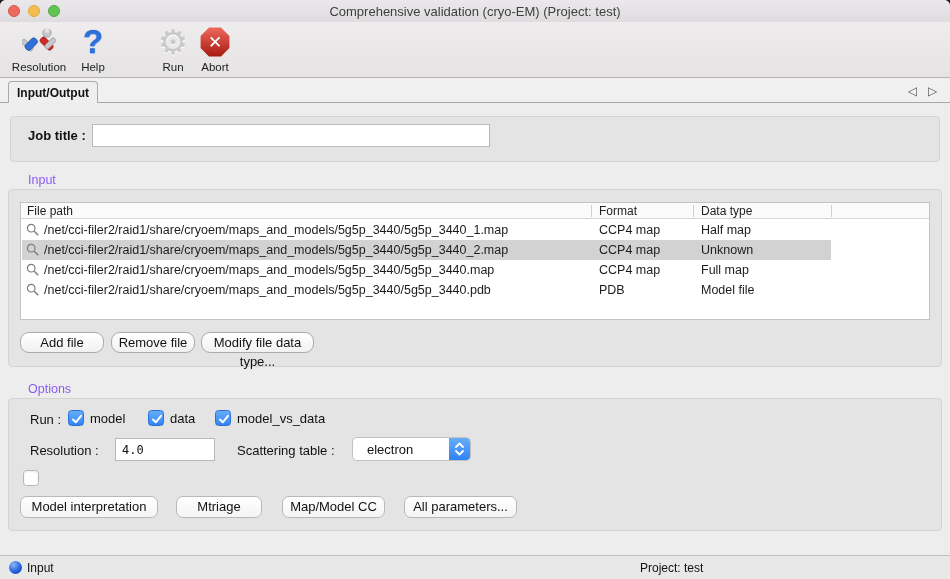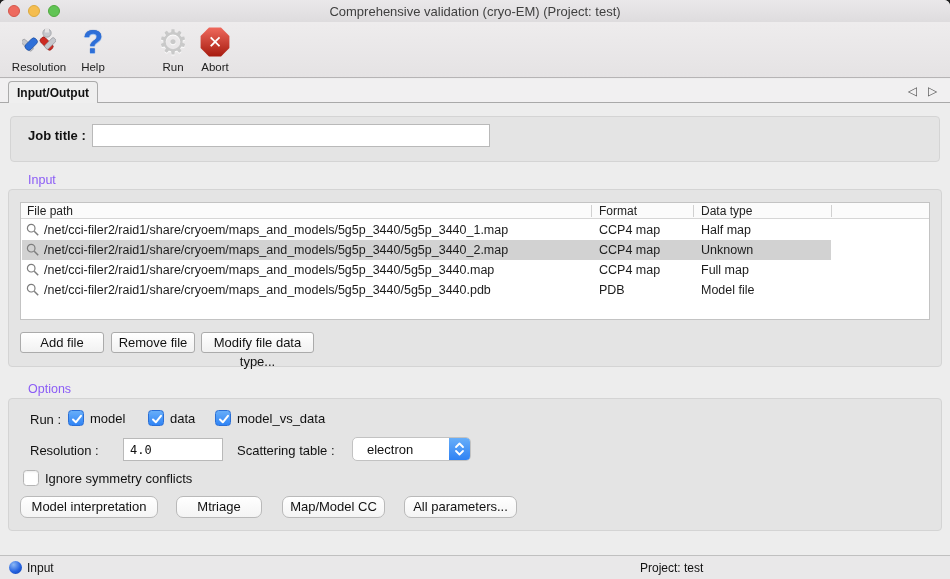--- a/index.html
+++ b/index.html
@@ -57,21 +57,21 @@
   .colsep{position:absolute;top:2px;height:12px;width:1px;background:#d0d0d0;}
   .trow{position:absolute;left:0;width:908px;height:20px;font-size:12.5px;}
   .trow .cell{position:absolute;top:0;line-height:20px;white-space:nowrap;}
   .trow.selected .hl{position:absolute;left:1px;top:0;width:809px;height:20px;background:#d2d2d2;}
   .mag{position:absolute;left:5px;top:3px;}
   .cell.path{left:23px;}
   .cell.fmt{left:578px;}
   .cell.dtype{left:680px;}
   
   .sq-btn{position:absolute;height:21px;background:linear-gradient(#ffffff,#f1f1f1);
-    border:1px solid #ababab;border-radius:3px;font-size:13px;color:#111;
+    border:1px solid #ababab;border-radius:9px;font-size:13px;color:#111;
     text-align:center;line-height:19px;padding:0;font-family:inherit;}
   .mac-btn{position:absolute;height:22px;background:linear-gradient(#ffffff,#f4f4f4);
     border:1px solid #b9b9b9;border-radius:7px;font-size:13px;color:#111;
     text-align:center;line-height:20px;padding:0;font-family:inherit;}
   
   .cb{position:absolute;width:16px;height:16px;border-radius:3.5px;}
   .cb.checked{background:linear-gradient(#67aef9,#3084f5);border:1px solid #2a6fd6;}
   .cb.unchecked{background:#fff;border:1px solid #b5b5b5;box-shadow:inset 0 1px 2px rgba(0,0,0,.08);}
   .cb svg{position:absolute;left:1px;top:1px;}
   .cb-label{position:absolute;font-size:13px;color:#111;white-space:nowrap;}
@@ -230,35 +230,34 @@
   <div class="cb-label" style="left:170px;top:411px;">data</div>
 
   <div class="cb checked" style="left:215px;top:410px;">
     <svg width="14" height="14" viewBox="0 0 14 14">
       <polyline points="3,7.5 5.8,10.3 11,3.8" fill="none" stroke="#fff" stroke-width="2" stroke-linecap="round" stroke-linejoin="round"></polyline>
     </svg>
   </div>
   <div class="cb-label" style="left:237px;top:411px;">model_vs_data</div>
 
   <div class="field-label" style="left:30px;top:443px;">Resolution :</div>
-  <input class="text-input" style="left: 115px; top: 438px; width: 100px; height: 23px; margin-left: 8px;" value="4.0">
+  <input class="text-input" style="left: 115px; top: 438px; width: 100px; height: 23px;" value="4.0">
 
   <div class="field-label" style="left:237px;top:443px;">Scattering table :</div>
   <div class="dropdown">
     <div class="val">electron</div>
     <div class="dd-stepper">
       <svg width="11" height="14" viewBox="0 0 11 14">
         <polyline points="2,5 5.5,1.5 9,5" fill="none" stroke="#fff" stroke-width="1.8" stroke-linecap="round" stroke-linejoin="round"></polyline>
         <polyline points="2,9 5.5,12.5 9,9" fill="none" stroke="#fff" stroke-width="1.8" stroke-linecap="round" stroke-linejoin="round"></polyline>
       </svg>
     </div>
   </div>
 
   <div class="cb unchecked" style="left:23px;top:470px;"></div>
-  <div class="cb-label" style="left:45px;top:471px;">Ignore symmetry conflicts</div>
 
   <button class="mac-btn" style="left:20px;top:496px;width:138px;">Model interpretation</button>
   <button class="mac-btn" style="left:176px;top:496px;width:86px;">Mtriage</button>
   <button class="mac-btn" style="left:282px;top:496px;width:103px;">Map/Model CC</button>
   <button class="mac-btn" style="left:404px;top:496px;width:113px;">All parameters...</button>
 
   <div class="statusbar">
     <div class="ball"></div>
     <div style="position:absolute;left:27px;top:5px;">Input</div>
     <div style="position:absolute;left:640px;top:5px;">Project: test</div>

